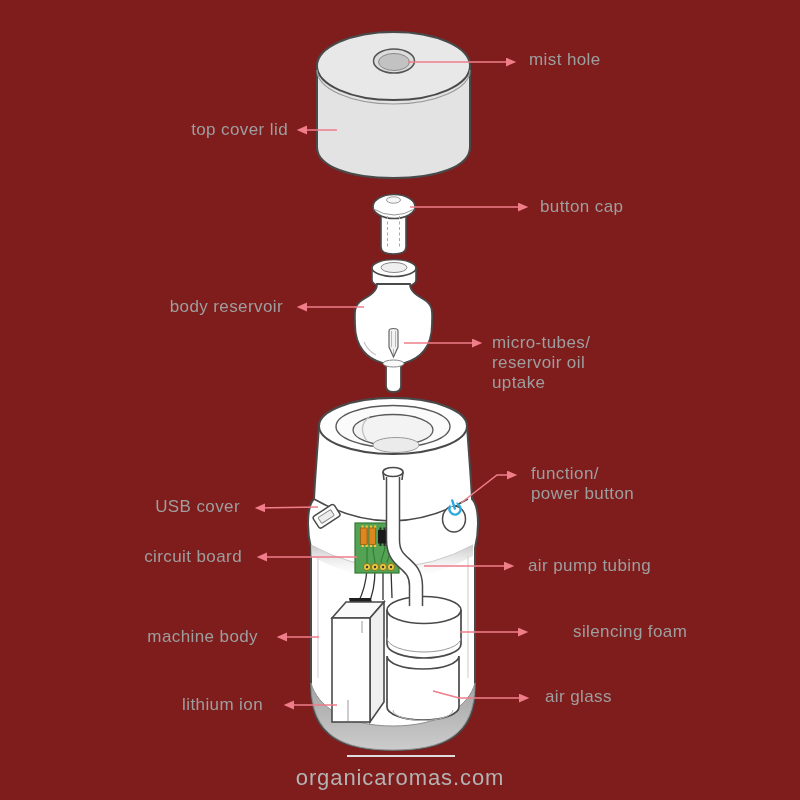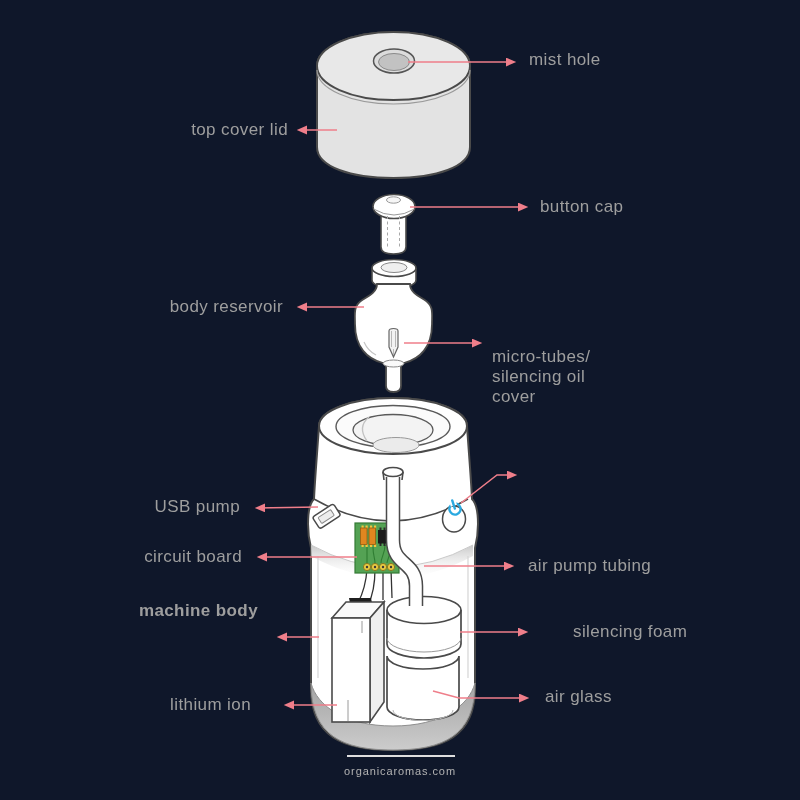--- a/index.html
+++ b/index.html
@@ -1,24 +1,24 @@
 <!DOCTYPE html>
 <html><head>
 <meta charset="utf-8">
 <style>
   html,body{margin:0;padding:0;background:#fff;}
-  .canvas{position:relative;width:800px;height:800px;background:#0f172a;overflow:hidden;
+  .canvas{position:relative;width:800px;height:800px;background:#7f1d1d;overflow:hidden;
           font-family:"Liberation Sans",sans-serif;}
   .canvas svg{position:absolute;left:0;top:0;}
   .label{position:absolute;font-size:17px;line-height:20px;color:#9e9e9e;
          letter-spacing:.4px;white-space:nowrap;}
   .label .ln{display:block;}
   .r-align{text-align:left;}
   .watermark{position:absolute;left:0;right:0;top:765px;text-align:center;
-             font-size:11px;letter-spacing:.9px;color:#b3b3b3;}
+             font-size:22px;letter-spacing:.9px;color:#b3b3b3;}
   .wm-line{position:absolute;left:347px;top:755px;width:108px;height:2px;background:#dedede;}
 </style>
 </head>
 <body>
 
 <div class="canvas">
 
 <svg width="800" height="800" viewBox="0 0 800 800">
   <defs>
     <marker id="ah" markerWidth="9" markerHeight="8" refX="5.5" refY="3" orient="auto">
@@ -185,41 +185,45 @@
 </div>
 <div class="label r-align" style="right:512px;top:120px;">
   <span>top cover lid</span>
 </div>
 <div class="label" style="left:540px;top:197px;">
   <span>button cap</span>
 </div>
 <div class="label r-align" style="right:517px;top:297px;">
   <span>body reservoir</span>
 </div>
-<div class="label" style="left:492px;top:347px;">
+<div class="label" style="left:492px;top:333px;">
   <span class="ln">micro-tubes/</span>
-  <span class="ln">silencing oil</span>
-  <span class="ln">cover</span>
+  <span class="ln">reservoir oil</span>
+  <span class="ln">uptake</span>
+</div>
+<div class="label" style="left:531px;top:464px;">
+  <span class="ln">function/</span>
+  <span class="ln">power button</span>
 </div>
 <div class="label r-align" style="right:560px;top:497px;">
-  <span>USB pump</span>
+  <span>USB cover</span>
 </div>
 <div class="label r-align" style="right:558px;top:547px;">
   <span>circuit board</span>
 </div>
 <div class="label" style="left:528px;top:556px;">
   <span>air pump tubing</span>
 </div>
-<div class="label r-align" style="right:542px;top:601px;font-weight:bold;">
+<div class="label r-align" style="right:542px;top:627px;">
   <span>machine body</span>
 </div>
 <div class="label" style="left:573px;top:622px;">
   <span>silencing foam</span>
 </div>
-<div class="label r-align" style="right:549px;top:695px;">
+<div class="label r-align" style="right:537px;top:695px;">
   <span>lithium ion</span>
 </div>
 <div class="label" style="left:545px;top:687px;">
   <span>air glass</span>
 </div>
 
 <div class="wm-line"></div>
 <div class="watermark">organicaromas.com</div>
 
 </div>

